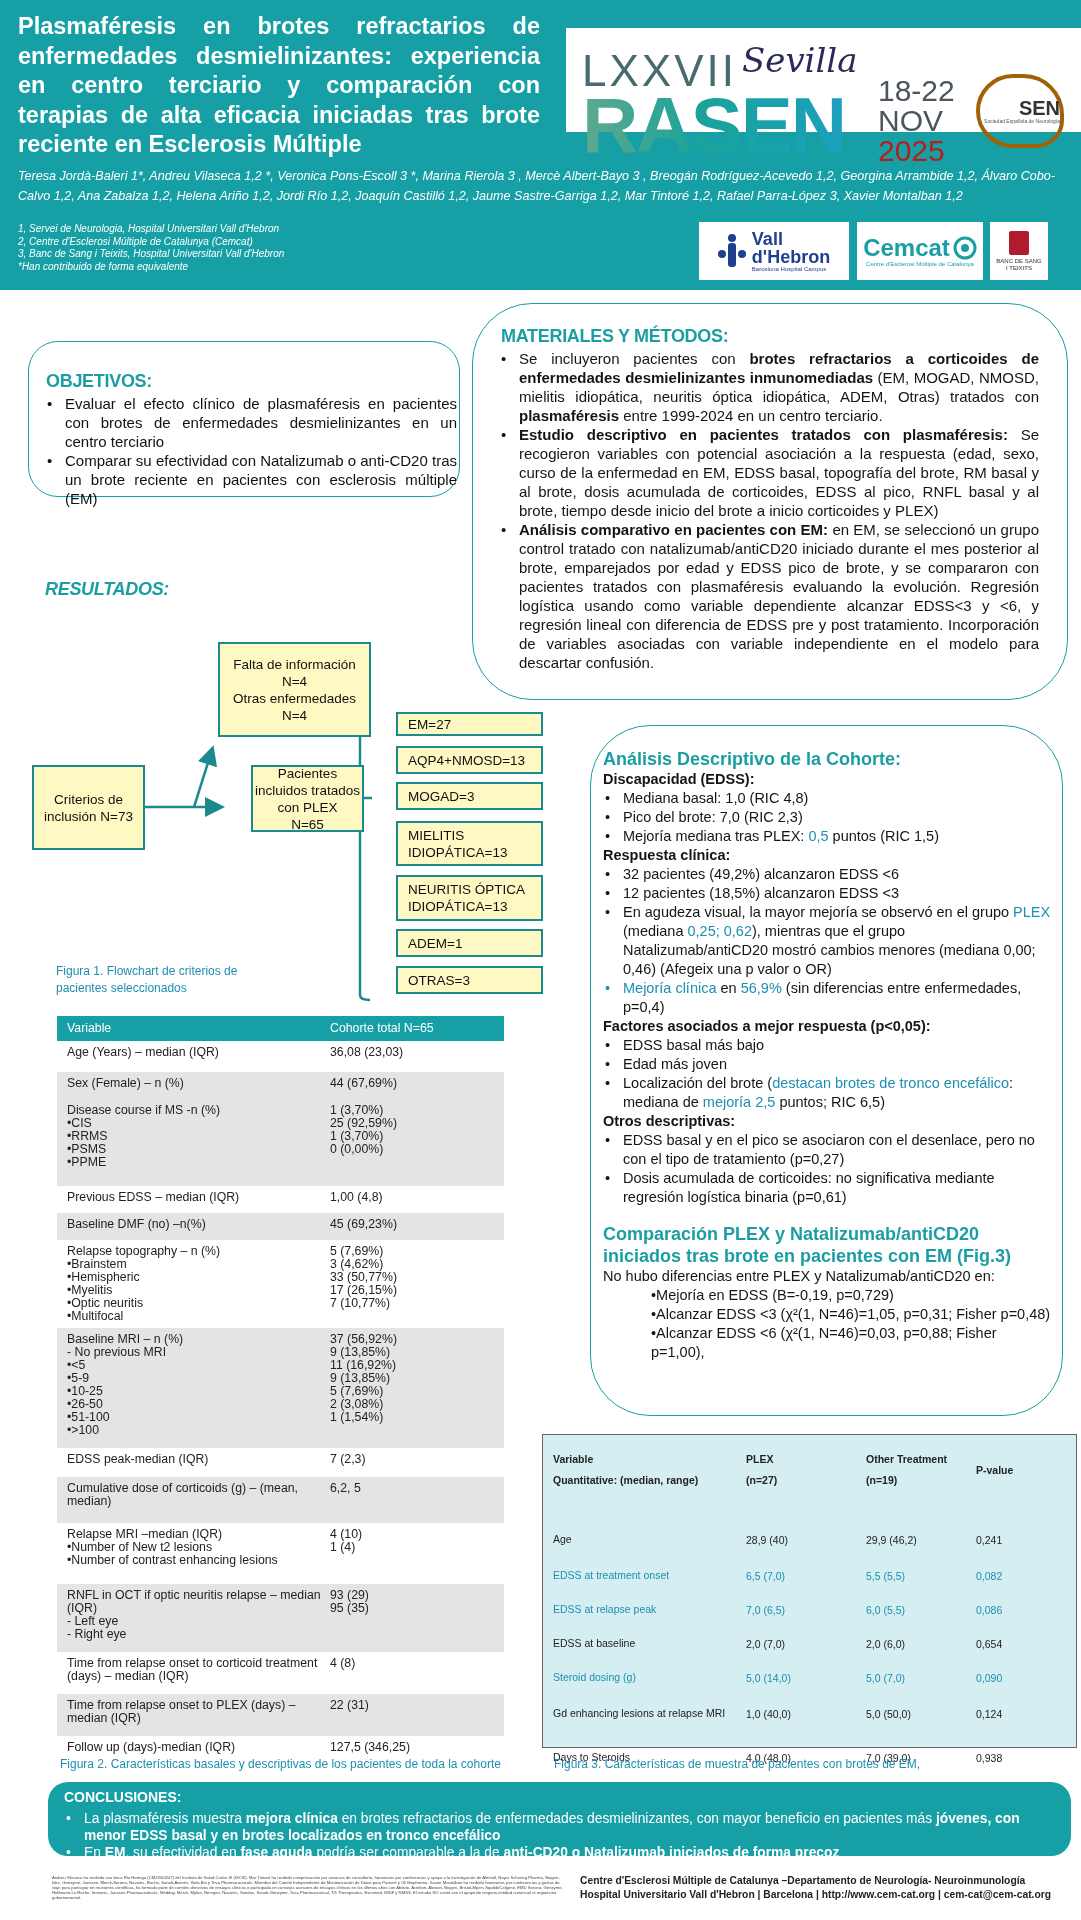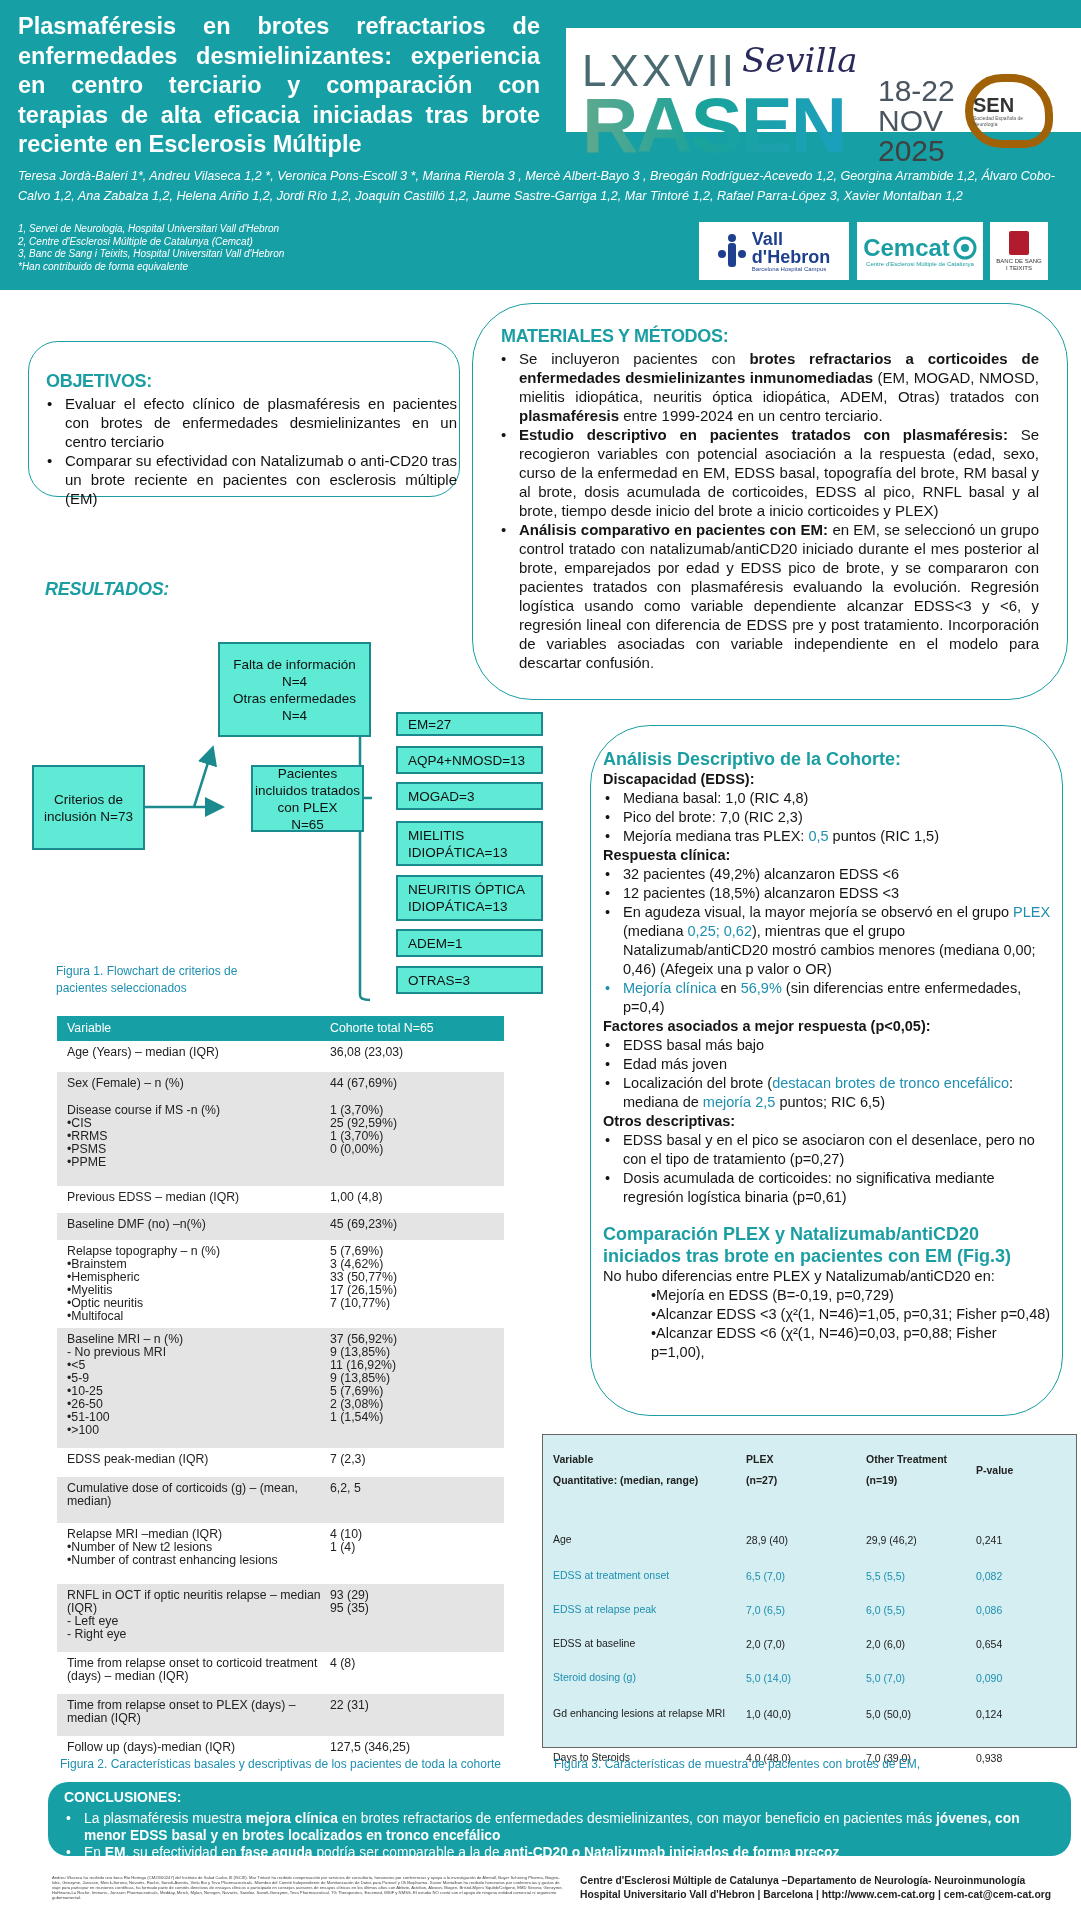--- a/index.html
+++ b/index.html
@@ -8,22 +8,22 @@
   .hl { color: #1e8fb0; }
 
   
   #header { left: 0; top: 0; width: 1081px; height: 290px; background: #16a0a6; }
   #title { left: 18px; top: 12px; width: 522px; color: #fff; font-weight: bold; font-size: 23.5px; line-height: 29.5px; text-align: justify; text-align-last: left; }
   #logo-box { left: 566px; top: 0; width: 515px; height: 104px; background: #fff; margin-top: 28px; }
   #lxxvii { left: 16px; top: 18px; font-size: 44px; color: #4a6a72; letter-spacing: 3px; font-weight: 300; }
   #rasen { left: 16px; top: 52px; font-size: 78px; font-weight: bold; letter-spacing: -2px; background: linear-gradient(90deg,#5fa98e 0%,#1aa39a 45%,#1c9fbe 100%); -webkit-background-clip: text; background-clip: text; color: transparent; }
   #sevilla { left: 176px; top: 12px; font-family: "DejaVu Serif", serif; font-style: italic; font-size: 34px; color: #2a2a5a; }
   #dates { left: 312px; top: 48px; font-size: 30px; line-height: 30px; color: #4a5560; text-align: left; }
-  #dates .yr { color: #404040; }
-  #sen-logo { left: 399px; top: 46px; width: 88px; height: 74px; border: 8px solid #a16207; border-radius: 40px 44px 30px 40px; display:flex; flex-direction:column; align-items:flex-start; justify-content:center; }
+  #dates .yr { color: #b91c1c; }
+  #sen-logo { left: 410px; top: 46px; width: 88px; height: 74px; border: 4px solid #a16207; border-radius: 40px 44px 30px 40px; display:flex; flex-direction:column; align-items:flex-end; justify-content:center; }
   #sen-logo b { font-size: 20px; color: #333; line-height: 20px; }
   #sen-logo small { font-size: 5px; color: #555; }
   #authors { left: 18px; top: 166px; width: 1060px; color: #fff; font-style: italic; font-size: 12.6px; line-height: 20px; }
   #affil { left: 18px; top: 223px; color: #fff; font-style: italic; font-size: 10px; line-height: 12.5px; }
   .inst-logo { background: #fff; top: 222px; height: 58px; display:flex; align-items:center; justify-content:center; flex-direction: column; }
   #vh-logo { left: 699px; width: 150px; }
   #cemcat-logo { left: 857px; width: 126px; }
   #bst-logo { left: 990px; width: 58px; }
   .vh-mark { font-weight: bold; color: #1f3f8f; font-size: 18px; line-height: 18px; }
   .vh-sub { font-size: 6px; color: #1f3f8f; }
@@ -42,21 +42,21 @@
   #obj-list { position:absolute; left: 16px; top: 52px; width: 412px; font-size: 15px; line-height: 19px; text-align: justify; }
 
   #resultados-title { left: 45px; top: 579px; font-style: italic; }
 
   
   #materiales { left: 472px; top: 303px; width: 596px; height: 397px; border: 1.5px solid #1a9ea3; border-radius: 60px; }
   #materiales .box-title { position:absolute; left: 28px; top: 22px; }
   #mat-list { position:absolute; left: 26px; top: 45px; width: 540px; font-size: 15px; line-height: 19px; text-align: justify; color: #151515; }
 
   
-  .fbox { background: #5eead4; border: 2px solid #1a8a8e; display:flex; flex-direction: column; justify-content:center; font-size: 13.5px; line-height: 17px; color: #111; }
+  .fbox { background: #fef9c3; border: 2px solid #1a8a8e; display:flex; flex-direction: column; justify-content:center; font-size: 13.5px; line-height: 17px; color: #111; }
   .fbox.center { align-items: center; text-align: center; }
   .fbox.left { padding-left: 10px; }
   #fc-criterios { left: 32px; top: 765px; width: 113px; height: 85px; }
   #fc-falta { left: 218px; top: 642px; width: 153px; height: 95px; }
   #fc-pacientes { left: 251px; top: 765px; width: 113px; height: 67px; }
   #fc-svg { left: 0; top: 630px; }
   .cat { left: 396px; width: 147px; }
   #fig1-caption { left: 56px; top: 963px; width: 210px; color: #1e8fb0; font-size: 12px; line-height: 17px; }
 
   

